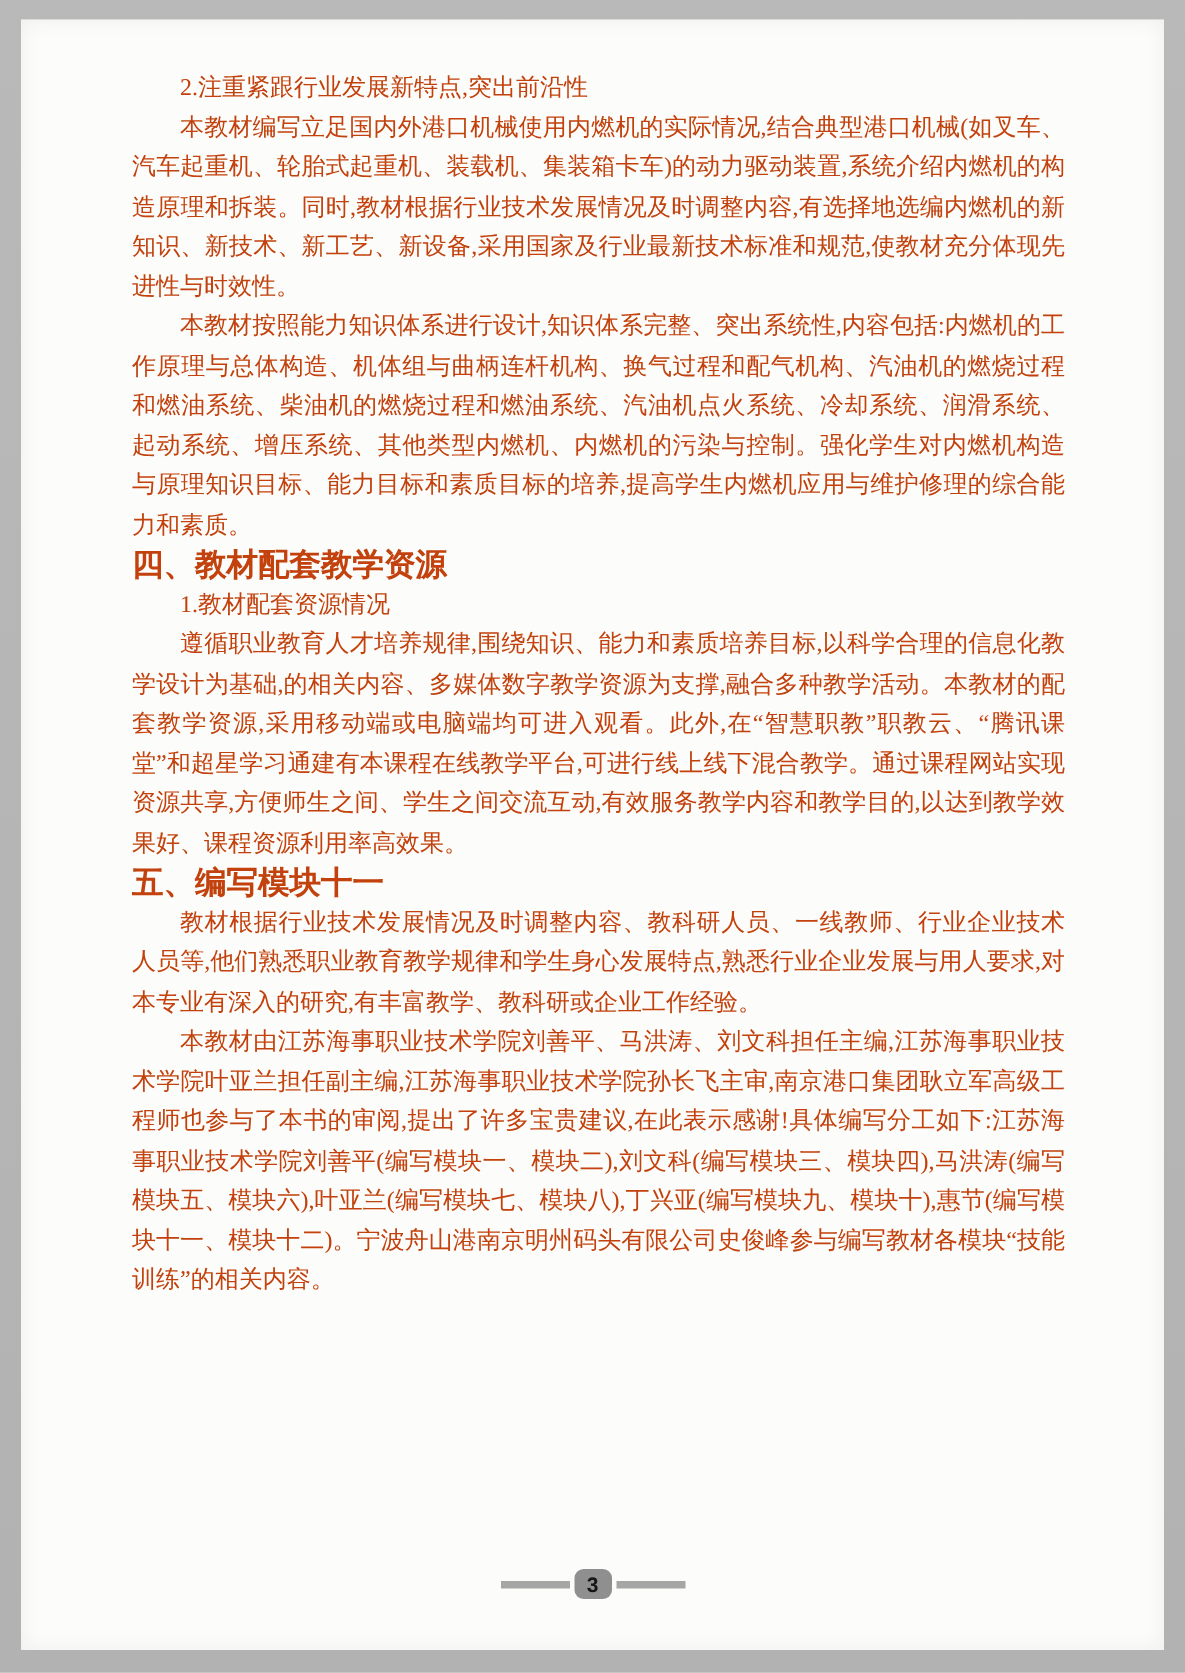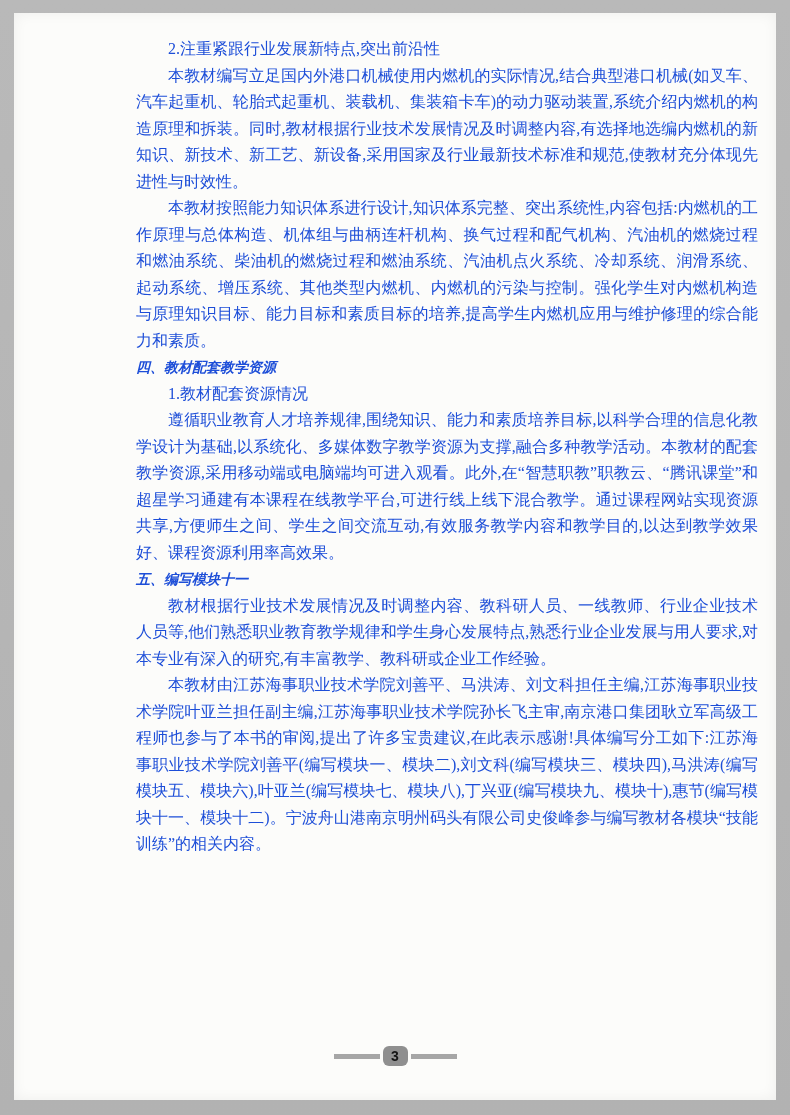--- a/index.html
+++ b/index.html
@@ -19,39 +19,37 @@
   }
   .book-page {
     position: absolute;
     left: 14px; top: 13px; right: 14px; bottom: 15px;
     background: #fcfcfa;
     box-shadow: inset 0 0 14px rgba(0,0,0,0.06);
   }
   .page-content {
     position: absolute;
     left: 74px;
-    top: 23px;
+    top: 33px;
     width: 622px;
     font-size: 16px;
     line-height: 26.5px;
-    color: #1d4ed8;
+    color: #c2410c;
     text-align: justify;
     text-justify: inter-character;
-    margin-left: 48px;
   }
   .page-content p {
     margin: 0;
     text-indent: 2em;
   }
   p.section-heading {
     text-indent: 0;
     font-family: "Liberation Sans", "DejaVu Sans", sans-serif;
     font-weight: 700;
-    font-size: 14px;
-    font-style: italic;
+    font-size: 21px;
   }
   p.numbered-subheading {
     text-indent: 2em;
   }
   .page-footer {
     position: absolute;
     left: 0;
     right: 0;
     bottom: 34px;
     display: flex;
@@ -83,21 +81,21 @@
 
 <div class="scan-frame">
   <div class="book-page">
 
     <div class="page-content">
       <p class="numbered-subheading">2.注重紧跟行业发展新特点,突出前沿性</p>
       <p>本教材编写立足国内外港口机械使用内燃机的实际情况,结合典型港口机械(如叉车、汽车起重机、轮胎式起重机、装载机、集装箱卡车)的动力驱动装置,系统介绍内燃机的构造原理和拆装。同时,教材根据行业技术发展情况及时调整内容,有选择地选编内燃机的新知识、新技术、新工艺、新设备,采用国家及行业最新技术标准和规范,使教材充分体现先进性与时效性。</p>
       <p>本教材按照能力知识体系进行设计,知识体系完整、突出系统性,内容包括:内燃机的工作原理与总体构造、机体组与曲柄连杆机构、换气过程和配气机构、汽油机的燃烧过程和燃油系统、柴油机的燃烧过程和燃油系统、汽油机点火系统、冷却系统、润滑系统、起动系统、增压系统、其他类型内燃机、内燃机的污染与控制。强化学生对内燃机构造与原理知识目标、能力目标和素质目标的培养,提高学生内燃机应用与维护修理的综合能力和素质。</p>
       <p class="section-heading">四、教材配套教学资源</p>
       <p class="numbered-subheading">1.教材配套资源情况</p>
-      <p>遵循职业教育人才培养规律,围绕知识、能力和素质培养目标,以科学合理的信息化教学设计为基础,以系统化、多媒体数字教学资源为支撑,融合多种教学活动。本教材的配套教学资源,采用移动端或电脑端均可进入观看。此外,在“智慧职教”职教云、“腾讯课堂”和超星学习通建有本课程在线教学平台,可进行线上线下混合教学。通过课程网站实现资源共享,方便师生之间、学生之间交流互动,有效服务教学内容和教学目的,以达到教学效果好、课程资源利用率高效果。</p>
+      <p>遵循职业教育人才培养规律,围绕知识、能力和素质培养目标,以科学合理的信息化教学设计为基础,的相关内容、多媒体数字教学资源为支撑,融合多种教学活动。本教材的配套教学资源,采用移动端或电脑端均可进入观看。此外,在“智慧职教”职教云、“腾讯课堂”和超星学习通建有本课程在线教学平台,可进行线上线下混合教学。通过课程网站实现资源共享,方便师生之间、学生之间交流互动,有效服务教学内容和教学目的,以达到教学效果好、课程资源利用率高效果。</p>
       <p class="section-heading">五、编写模块十一</p>
       <p>教材根据行业技术发展情况及时调整内容、教科研人员、一线教师、行业企业技术人员等,他们熟悉职业教育教学规律和学生身心发展特点,熟悉行业企业发展与用人要求,对本专业有深入的研究,有丰富教学、教科研或企业工作经验。</p>
       <p>本教材由江苏海事职业技术学院刘善平、马洪涛、刘文科担任主编,江苏海事职业技术学院叶亚兰担任副主编,江苏海事职业技术学院孙长飞主审,南京港口集团耿立军高级工程师也参与了本书的审阅,提出了许多宝贵建议,在此表示感谢!具体编写分工如下:江苏海事职业技术学院刘善平(编写模块一、模块二),刘文科(编写模块三、模块四),马洪涛(编写模块五、模块六),叶亚兰(编写模块七、模块八),丁兴亚(编写模块九、模块十),惠节(编写模块十一、模块十二)。宁波舟山港南京明州码头有限公司史俊峰参与编写教材各模块“技能训练”的相关内容。</p>
     </div>
 
     <div class="page-footer">
       <span class="footer-rule"></span>
       <span class="page-number-badge">
         <span>3</span>
       </span>

